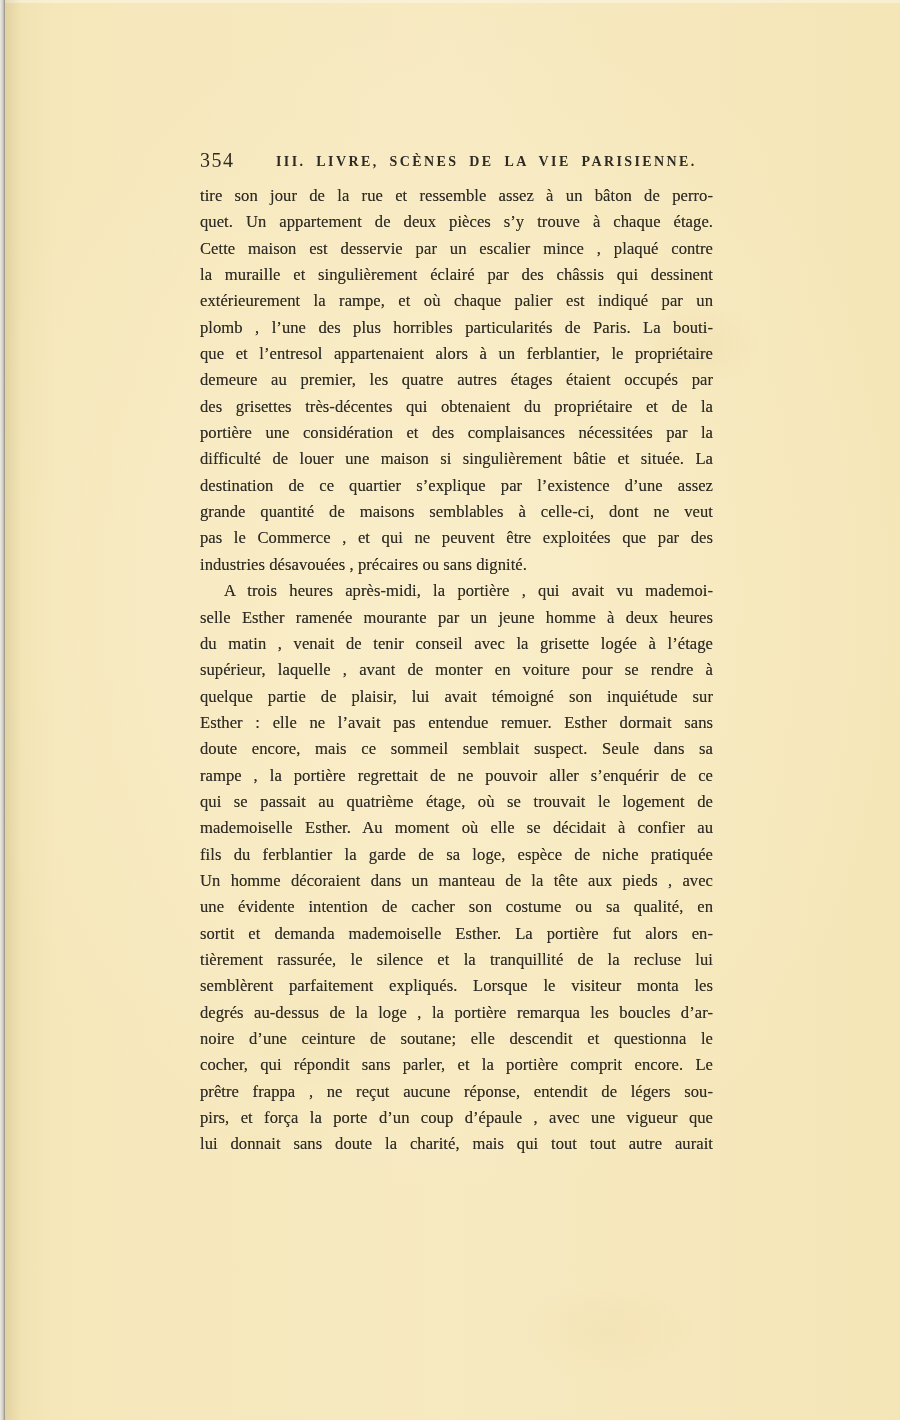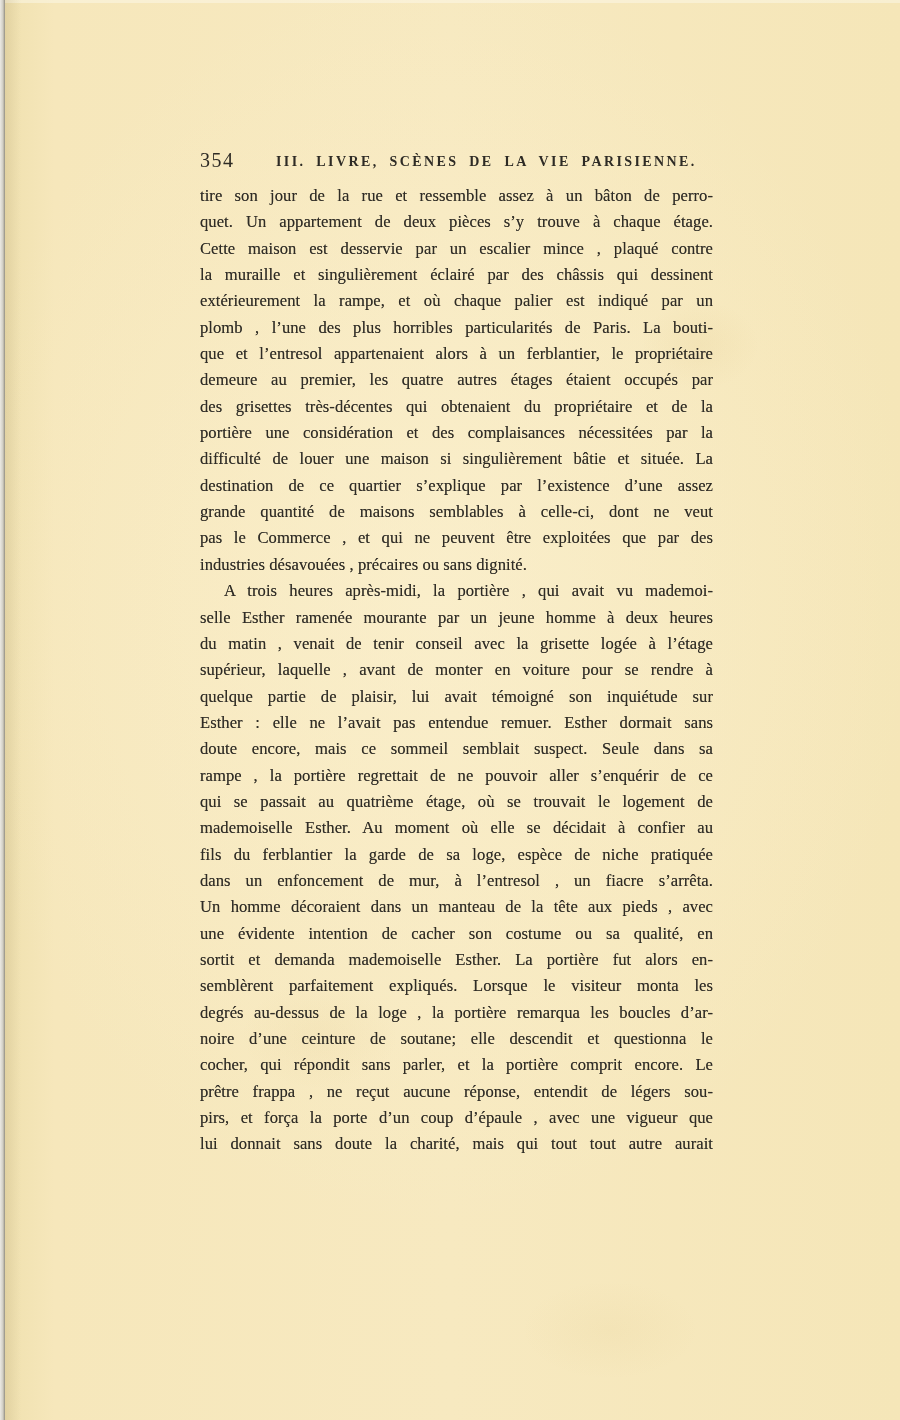--- a/index.html
+++ b/index.html
@@ -135,24 +135,24 @@
       <div class="line">selle Esther ramenée mourante par un jeune homme à deux heures</div>
       <div class="line">du matin , venait de tenir conseil avec la grisette logée à l’étage</div>
       <div class="line">supérieur, laquelle , avant de monter en voiture pour se rendre à</div>
       <div class="line">quelque partie de plaisir, lui avait témoigné son inquiétude sur</div>
       <div class="line">Esther : elle ne l’avait pas entendue remuer. Esther dormait sans</div>
       <div class="line">doute encore, mais ce sommeil semblait suspect. Seule dans sa</div>
       <div class="line">rampe , la portière regrettait de ne pouvoir aller s’enquérir de ce</div>
       <div class="line">qui se passait au quatrième étage, où se trouvait le logement de</div>
       <div class="line">mademoiselle Esther. Au moment où elle se décidait à confier au</div>
       <div class="line">fils du ferblantier la garde de sa loge, espèce de niche pratiquée</div>
-      <div class="line">dans un enfoncement de mur, à l’entresol , un fiacre s’arrêta.</div>
       <div class="line">Un homme décoraient dans un manteau de la tête aux pieds , avec</div>
       <div class="line">une évidente intention de cacher son costume ou sa qualité, en</div>
       <div class="line">sortit et demanda mademoiselle Esther. La portière fut alors en-</div>
+      <div class="line">tièrement rassurée, le silence et la tranquillité de la recluse lui</div>
       <div class="line">semblèrent parfaitement expliqués. Lorsque le visiteur monta les</div>
       <div class="line">degrés au-dessus de la loge , la portière remarqua les boucles d’ar-</div>
       <div class="line">noire d’une ceinture de soutane; elle descendit et questionna le</div>
       <div class="line">cocher, qui répondit sans parler, et la portière comprit encore. Le</div>
       <div class="line">prêtre frappa , ne reçut aucune réponse, entendit de légers sou-</div>
       <div class="line">pirs, et força la porte d’un coup d’épaule , avec une vigueur que</div>
       <div class="line">lui donnait sans doute la charité, mais qui tout tout autre aurait</div>
     </div>
 </div>
 

